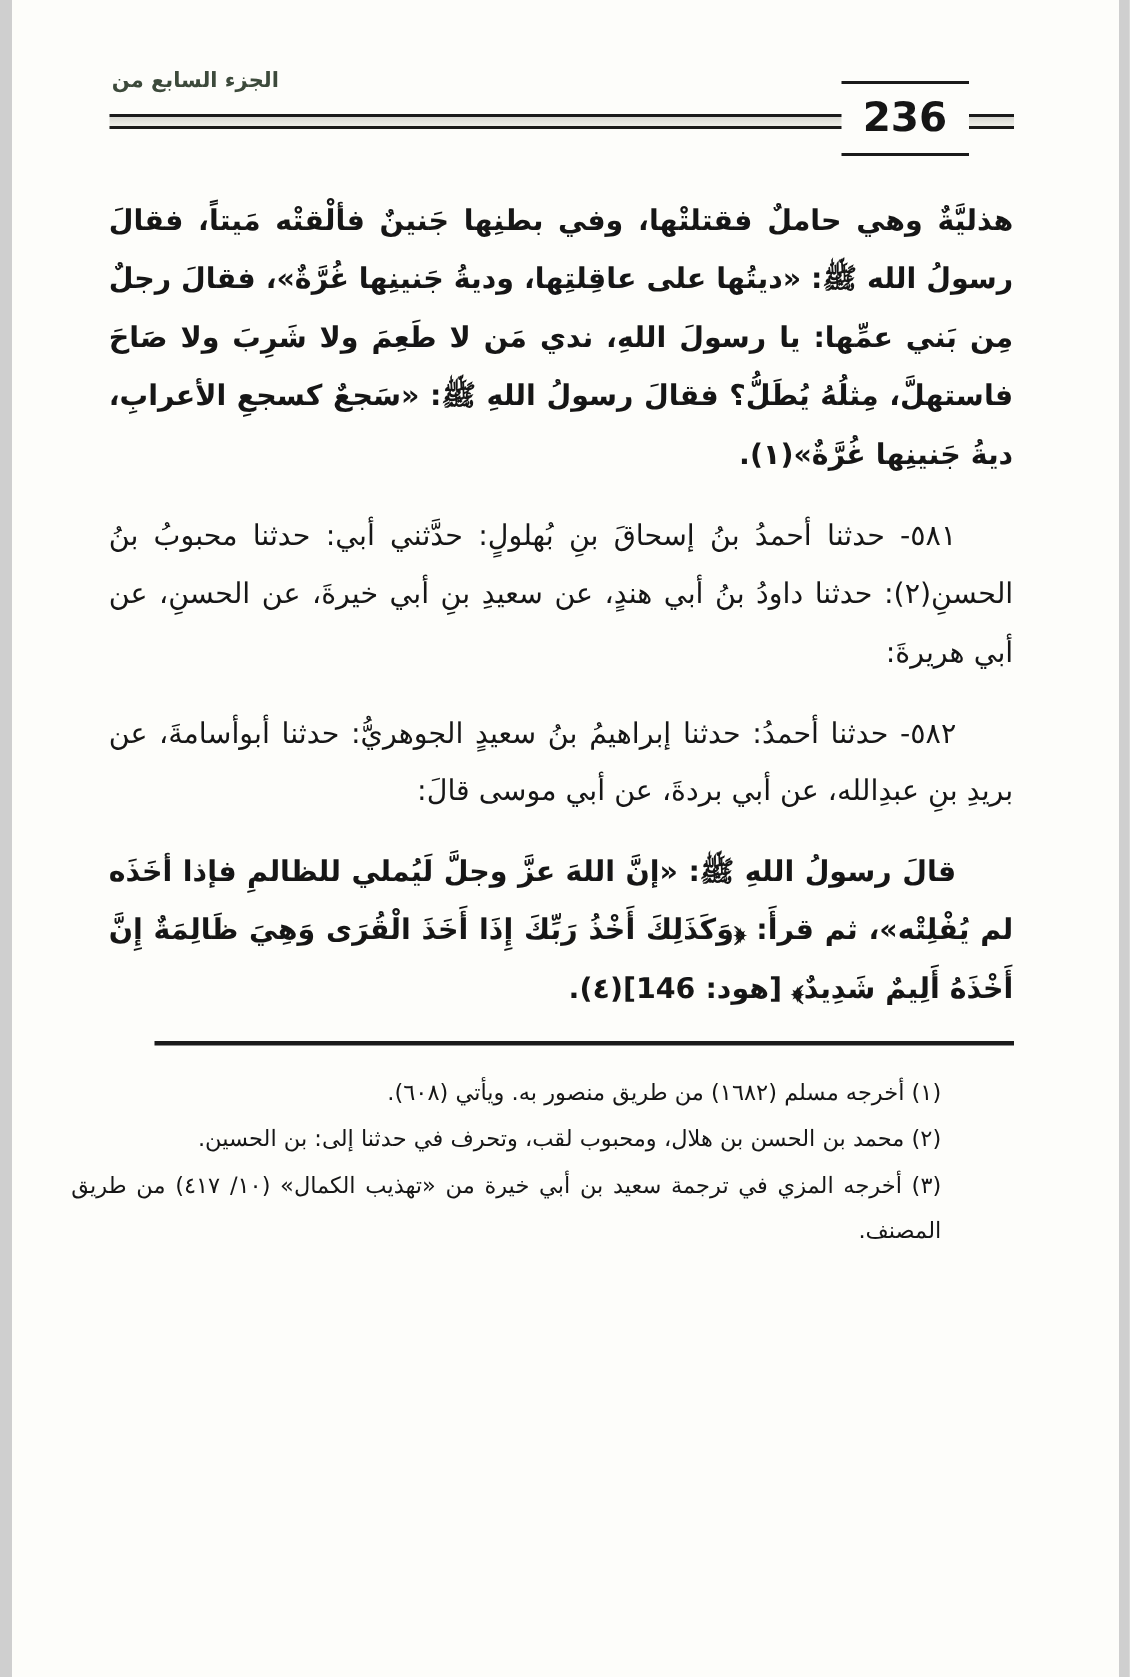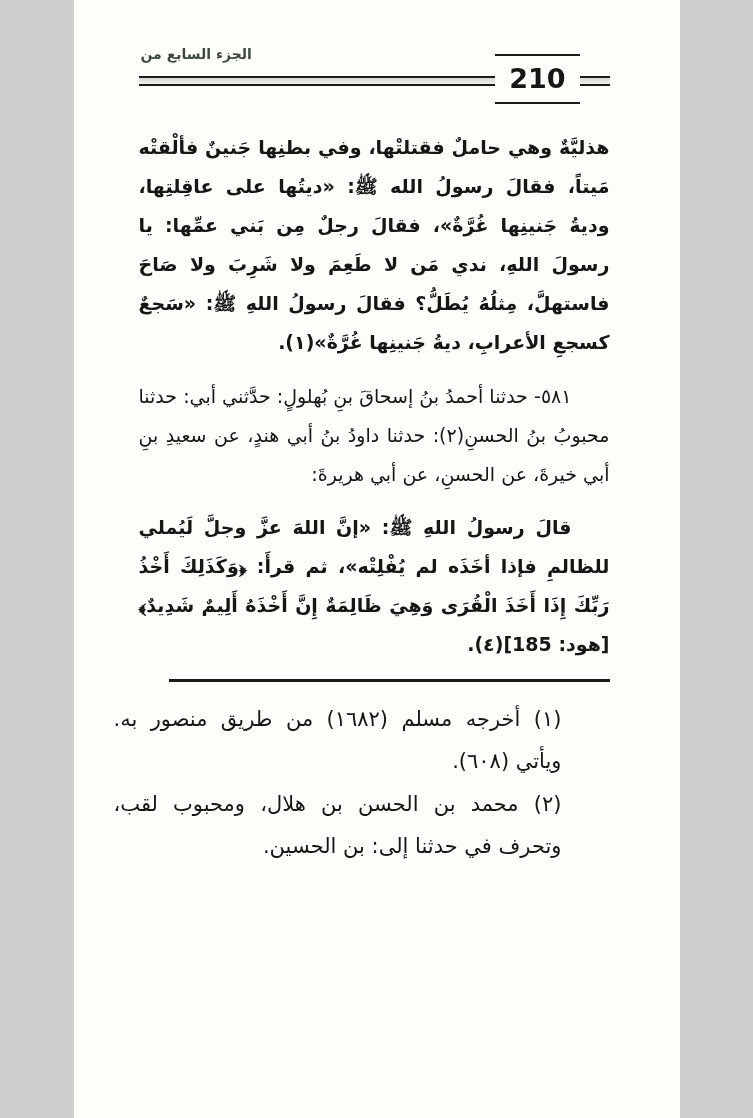--- a/index.html
+++ b/index.html
@@ -1,18 +1,18 @@
 <!DOCTYPE html>
 <html lang="ar" dir="rtl"><head>
 <meta charset="utf-8">
 <style>
   html,body{margin:0;padding:0;background:#cfcfcf;}
   .page{
     position:relative;
-    width:606px;height:1118px;
+    width:738px;height:1118px;
     margin:0 auto;
     background:#fdfdfa;
     color:#161616;
     font-family:"DejaVu Sans",sans-serif;
     direction:rtl;
     overflow:hidden;
     box-sizing:border-box;
   }
   
   .hdr{
@@ -62,56 +62,61 @@
   .para.hadith{font-weight:bold;}
   .para.isnad{font-weight:normal;}
   
   .fn-sep{
     height:3px;
     background:#1a1a1a;
     margin:12px 70px 16px 95px;
   }
   .footnotes{
     margin:0 70px 0 40px;
-    font-size:21px;
+    font-size:15px;
     line-height:2.0;
     text-align:justify;
   }
   .fn-item{
     margin:0 48px 1px 0;
   }
   .fn-num{font-weight:normal;}
   .fn-extra{
     margin:0 0 1px 0;
     text-indent:48px;
   }
 </style>
 </head>
 <body>
 
 <div class="page">
 
   <header class="hdr">
     <div class="hdr-title">الجزء السابع من</div>
     <div class="hdr-rule"></div>
-    <div class="hdr-num">210</div>
+    <div class="hdr-num">236</div>
   </header>
 
   <main class="text-block">
     <p class="para hadith">هذليَّةٌ وهي حاملٌ فقتلتْها، وفي بطنِها جَنينٌ فألْقتْه مَيتاً، فقالَ رسولُ الله ﷺ: «ديتُها على عاقِلتِها، وديةُ جَنينِها غُرَّةٌ»، فقالَ رجلٌ مِن بَني عمِّها: يا رسولَ اللهِ، ندي مَن لا طَعِمَ ولا شَرِبَ ولا صَاحَ فاستهلَّ، مِثلُهُ يُطَلُّ؟ فقالَ رسولُ اللهِ ﷺ: «سَجعٌ كسجعِ الأعرابِ، ديةُ جَنينِها غُرَّةٌ»(١).</p>
     <p class="para isnad indent">٥٨١- حدثنا أحمدُ بنُ إسحاقَ بنِ بُهلولٍ: حدَّثني أبي: حدثنا محبوبُ بنُ الحسنِ(٢): حدثنا داودُ بنُ أبي هندٍ، عن سعيدِ بنِ أبي خيرةَ، عن الحسنِ، عن أبي هريرةَ:</p>
-    <p class="para hadith indent">قالَ رسولُ اللهِ ﷺ: «إنَّ اللهَ عزَّ وجلَّ لَيُملي للظالمِ فإذا أخَذَه لم يُفْلِتْه»، ثم قرأَ: ﴿وَكَذَلِكَ أَخْذُ رَبِّكَ إِذَا أَخَذَ الْقُرَى وَهِيَ ظَالِمَةٌ إِنَّ أَخْذَهُ أَلِيمٌ شَدِيدٌ﴾ [هود: 185](٤).</p>
+    <p class="para isnad indent">٥٨٢- حدثنا أحمدُ: حدثنا إبراهيمُ بنُ سعيدٍ الجوهريُّ: حدثنا أبوأسامةَ، عن بريدِ بنِ عبدِالله، عن أبي بردةَ، عن أبي موسى قالَ:</p>
+    <p class="para hadith indent">قالَ رسولُ اللهِ ﷺ: «إنَّ اللهَ عزَّ وجلَّ لَيُملي للظالمِ فإذا أخَذَه لم يُفْلِتْه»، ثم قرأَ: ﴿وَكَذَلِكَ أَخْذُ رَبِّكَ إِذَا أَخَذَ الْقُرَى وَهِيَ ظَالِمَةٌ إِنَّ أَخْذَهُ أَلِيمٌ شَدِيدٌ﴾ [هود: 146](٤).</p>
   </main>
 
   <div class="fn-sep"></div>
 
   <footer class="footnotes">
     <div class="fn-item">
       <span class="fn-num">(١)</span>
       <span class="fn-text">أخرجه مسلم (١٦٨٢) من طريق منصور به. ويأتي (٦٠٨).</span>
     </div>
     <div class="fn-item">
       <span class="fn-num">(٢)</span>
       <span class="fn-text">محمد بن الحسن بن هلال، ومحبوب لقب، وتحرف في حدثنا إلى: بن الحسين.</span>
     </div>
+    <div class="fn-item">
+      <span class="fn-num">(٣)</span>
+      <span class="fn-text">أخرجه المزي في ترجمة سعيد بن أبي خيرة من «تهذيب الكمال» (١٠/ ٤١٧) من طريق المصنف.</span>
+    </div>
   </footer>
 
 </div>
 
 </body></html>

